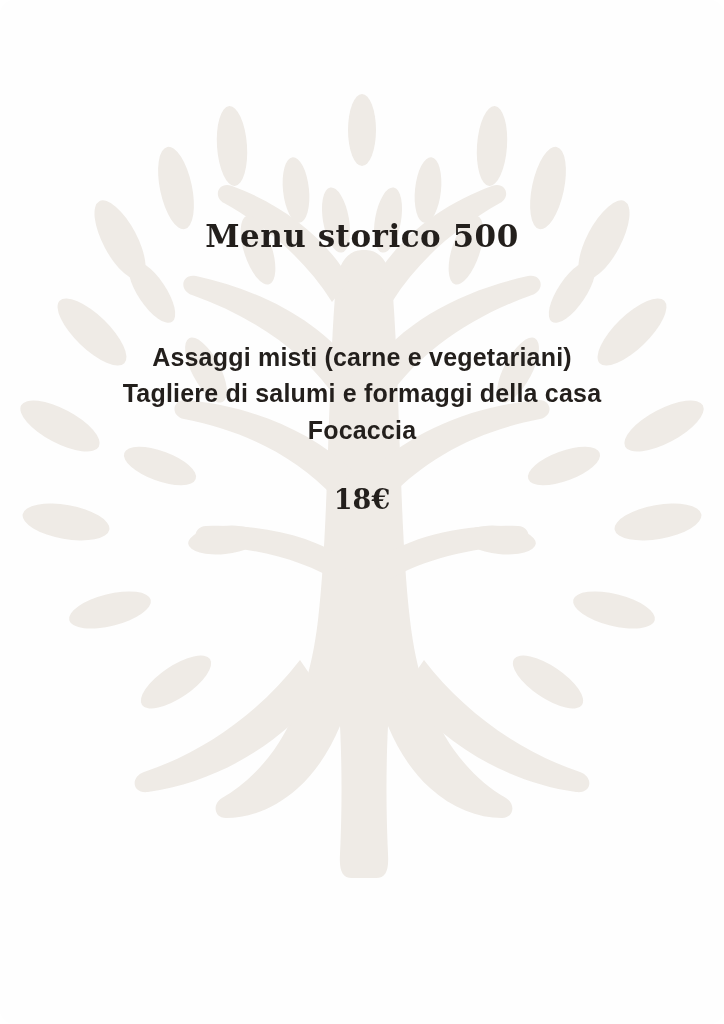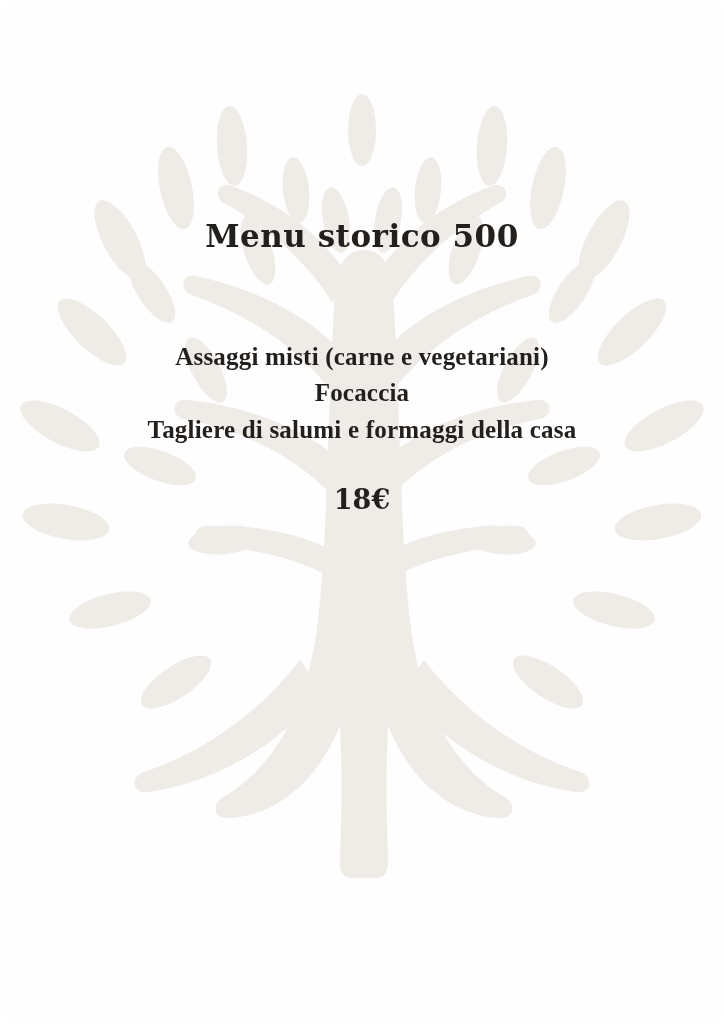--- a/index.html
+++ b/index.html
@@ -53,21 +53,21 @@
   }
 
   .items {
     margin: 0;
     padding: 0;
     list-style: none;
     padding-top: 84px;
   }
 
   .items li {
-    font-family: Liberation Serif, serif;
+    font-family: Liberation Sans, sans-serif;
     font-size: 25px;
     font-weight: 700;
     color: #231f1c;
     line-height: 1.45;
     letter-spacing: 0.2px;
   }
 
   .price {
     margin: 0;
     padding-top: 36px;
@@ -157,20 +157,20 @@
         <ellipse cx="388" cy="150" rx="13" ry="33" transform="rotate(10 388 150)"></ellipse>
       </g>
     </svg>
   </div>
 
   <div class="content">
     <h1 class="menu-title">Menu storico 500</h1>
 
     <ul class="items">
       <li>Assaggi misti (carne e vegetariani)</li>
+      <li>Tagliere di salumi e formaggi della casa</li>
       <li>Focaccia</li>
-      <li>Tagliere di salumi e formaggi della casa</li>
     </ul>
 
     <p class="price">18€</p>
   </div>
 
 </div>
 
 </body></html>

